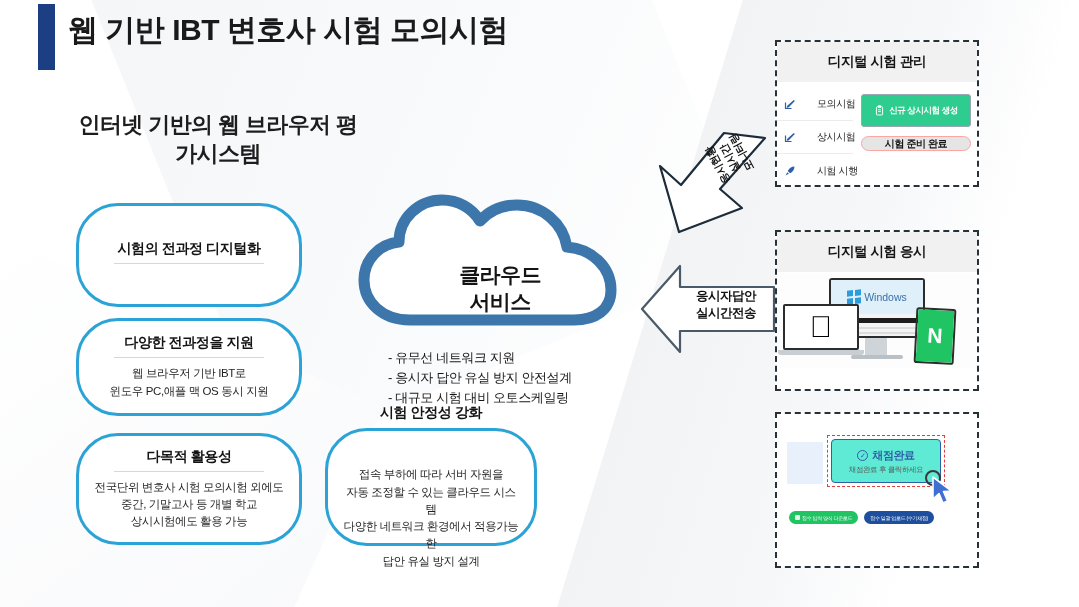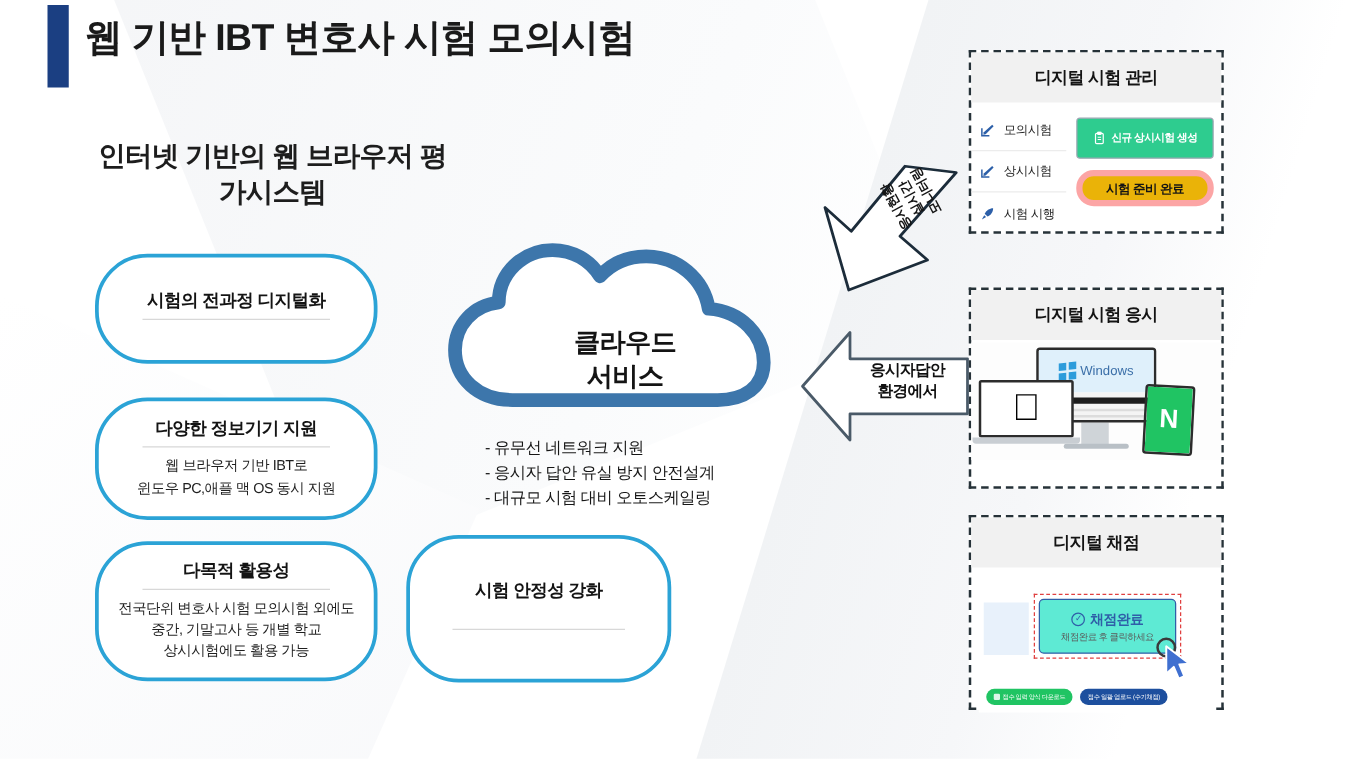--- a/index.html
+++ b/index.html
@@ -79,21 +79,21 @@
   }
   .pill-sep {
     width: 78%; height: 1px; background: #d8d8d8; margin: 0 0 7px 0;
   }
   .pill-body {
     font-size: 11.5px; color: #1f1f1f; line-height: 1.5;
     letter-spacing: -0.4px;
     white-space: pre-line;
   }
 
-  #pill-1 { left: 76px;  top: 203px; width: 226px; height: 88px; }
+  #pill-1 { left: 76px;  top: 203px; width: 226px; height: 104px; }
   #pill-2 { left: 76px;  top: 318px; width: 226px; height: 98px; }
   #pill-3 { left: 76px;  top: 433px; width: 226px; height: 112px; }
   #pill-4 { left: 325px; top: 428px; width: 212px; height: 118px; gap: 16px; }
 
   
   .cloud-wrap {
     position: absolute; left: 352px; top: 192px;
     width: 296px; height: 150px; z-index: 3;
   }
   .cloud-label {
@@ -149,43 +149,43 @@
     letter-spacing: -0.4px;
   }
   .panel-body { position: relative; height: calc(100% - 30px); }
 
   
   .menu-col {
     position: absolute; left: 0; top: 0; width: 76px; height: 100%;
     padding-top: 6px;
   }
   .menu-item {
-    display: flex; align-items: center; gap: 7px;
+    display: flex; align-items: center; gap: 21px;
     height: 33px; padding-left: 7px;
     border-bottom: 1px solid #ececec;
     font-size: 10px; color: #1c1c1c; letter-spacing: -0.4px;
     white-space: nowrap;
   }
   .menu-item:last-child { border-bottom: none; }
   .menu-icon { width: 12px; height: 12px; flex: 0 0 12px; color: #2c5fa8; }
   .menu-icon svg { display: block; width: 12px; height: 12px; }
 
   .btn-green {
     position: absolute; left: 84px; top: 12px;
     width: 110px; height: 33px;
     background: #2ecc8f; border: 1px solid #9aa6b2; border-radius: 3px;
     display: flex; align-items: center; justify-content: center; gap: 4px;
     color: #ffffff; font-size: 8.5px; font-weight: bold; letter-spacing: -0.4px;
     white-space: nowrap;
   }
   .btn-green svg { width: 11px; height: 11px; display: block; }
   .btn-outline {
     position: absolute; left: 84px; top: 54px;
-    width: 110px; height: 29px;
-    background: #eab308; border: 5px solid #fca5a5; border-radius: 14px;
+    width: 110px; height: 15px;
+    background: #e5e5e5; border: 1px solid #fca5a5; border-radius: 14px;
     display: flex; align-items: center; justify-content: center;
     color: #141414; font-size: 10px; font-weight: bold; letter-spacing: -0.4px;
     white-space: nowrap;
   }
 
   
   .devices {
     position: absolute; left: 0; top: 2px; width: 100%; height: 94px;
     background: #fdfdfd;
   }
@@ -318,35 +318,39 @@
 </div>
 
 <div class="subtitle">인터넷 기반의
 웹 브라우저 평가시스템</div>
 
 <div class="pill" id="pill-1">
   <div class="pill-title">시험의 전과정 디지털화</div>
   <div class="pill-sep"></div>
 </div>
 <div class="pill" id="pill-2">
-  <div class="pill-title">다양한 정보기기 지원</div>
+  <div class="pill-title">다양한 전과정을 지원</div>
   <div class="pill-sep"></div>
   <div class="pill-body">웹 브라우저 기반 IBT로
 윈도우 PC,애플 맥 OS 동시 지원</div>
 </div>
 <div class="pill" id="pill-3">
   <div class="pill-title">다목적 활용성</div>
   <div class="pill-sep"></div>
   <div class="pill-body">전국단위 변호사 시험 모의시험 외에도
 중간, 기말고사 등 개별 학교
 상시시험에도 활용 가능</div>
 </div>
 <div class="pill" id="pill-4">
   <div class="pill-title">시험 안정성 강화</div>
   <div class="pill-sep"></div>
+  <div class="pill-body">접속 부하에 따라 서버 자원을
+자동 조정할 수 있는 클라우드 시스템
+다양한 네트워크 환경에서 적용가능한
+답안 유실 방지 설계</div>
 </div>
 
 <div class="cloud-wrap">
   <svg width="296" height="150" viewBox="0 0 296 150">
     <path d="M58 128 C30 128 12 110 12 88 C12 68 27 52 47 50 C47 26 67 8 90 8
              C106 8 120 16 128 29 C137 19 150 13 165 13 C190 13 211 31 215 55
              C241 57 259 76 259 98 C259 118 243 128 222 128 Z" fill="#ffffff" stroke="#3d76ab" stroke-width="11" stroke-linejoin="round"></path>
   </svg>
   <div class="cloud-label">클라우드
 서비스</div>
@@ -362,21 +366,21 @@
   <div class="arrow-down-text">응시현황
 실시간
 모니터링</div>
 </div>
 
 <div class="arrow-wrap" id="arrow-left">
   <svg width="140" height="94" viewBox="0 0 140 94">
     <path d="M2 47 L40 4 L40 25 L134 25 L134 69 L40 69 L40 90 Z" fill="#ffffff" stroke="#4a5a68" stroke-width="2.2" stroke-linejoin="round"></path>
   </svg>
   <div class="arrow-left-text">응시자답안
-환경에서</div>
+실시간전송</div>
 </div>
 
 <div class="panel" id="panel-manage">
   <div class="panel-head">디지털 시험 관리</div>
   <div class="panel-body">
     <div class="menu-col">
       <div class="menu-item">
         <span class="menu-icon">
           <svg viewBox="0 0 16 16" fill="none" stroke="#2c5fa8" stroke-width="1.6">
             <path d="M13 2.5 L14.5 4 L6 12.5 L3.5 13 L4 10.5 Z" fill="#2c5fa8" stroke="none"></path>
@@ -447,21 +451,20 @@
         <div class="laptop-base"></div>
       </div>
       <div class="tablet">
         <div class="tablet-inner">N</div>
       </div>
     </div>
   </div>
 </div>
 
 <div class="panel" id="panel-grade">
-  <div class="panel-head">디지털 채점</div>
   <div class="panel-body">
     <div class="grade-shot">
       <div class="grade-sidebar"></div>
       <div class="grade-dashbox">
         <div class="grade-inner">
           <div class="grade-title">
             <span class="grade-check">✓</span>
             <span>채점완료</span>
           </div>
           <div class="grade-sub">채점완료 후 클릭하세요</div>

